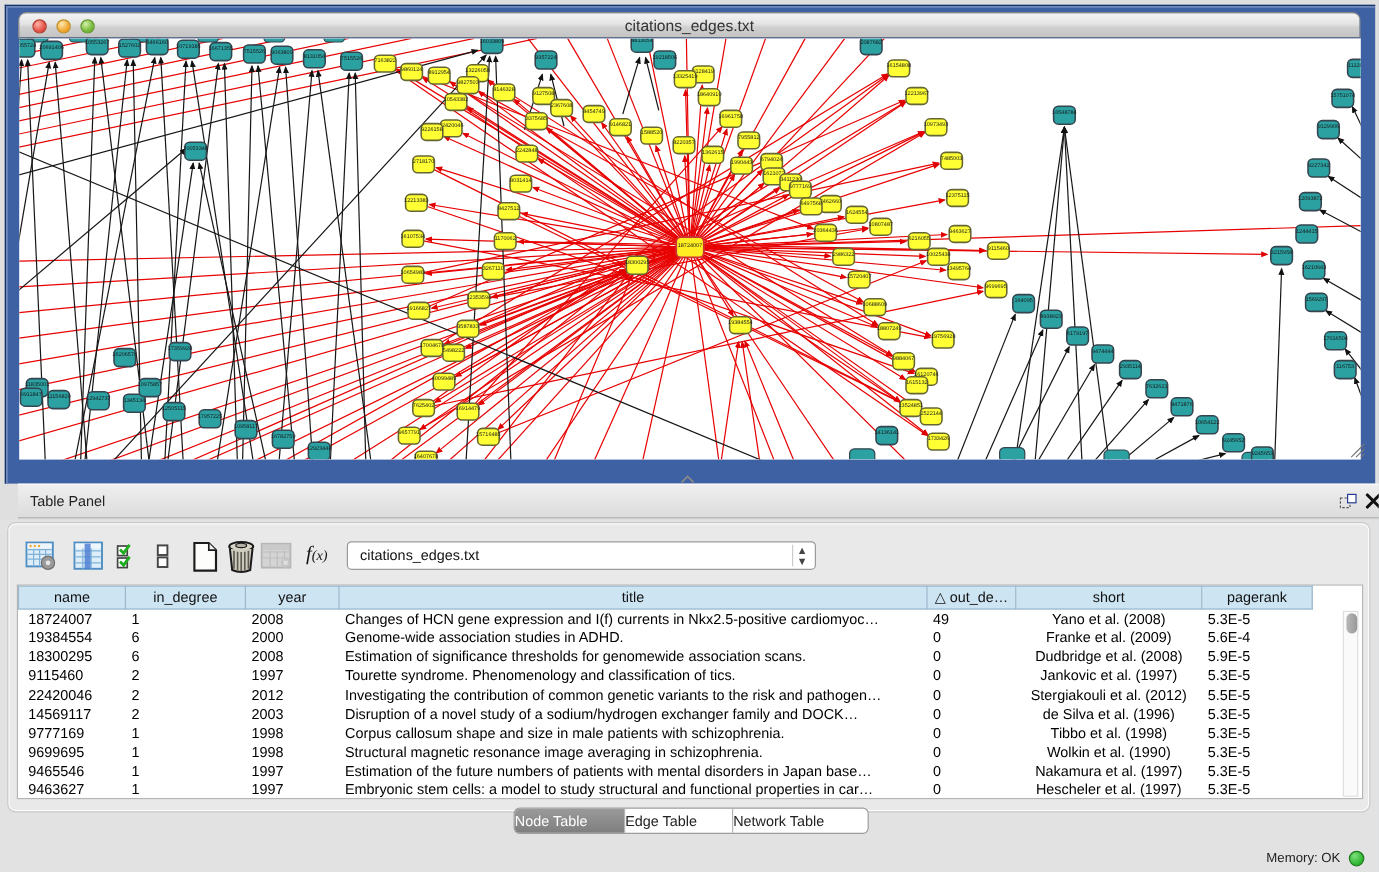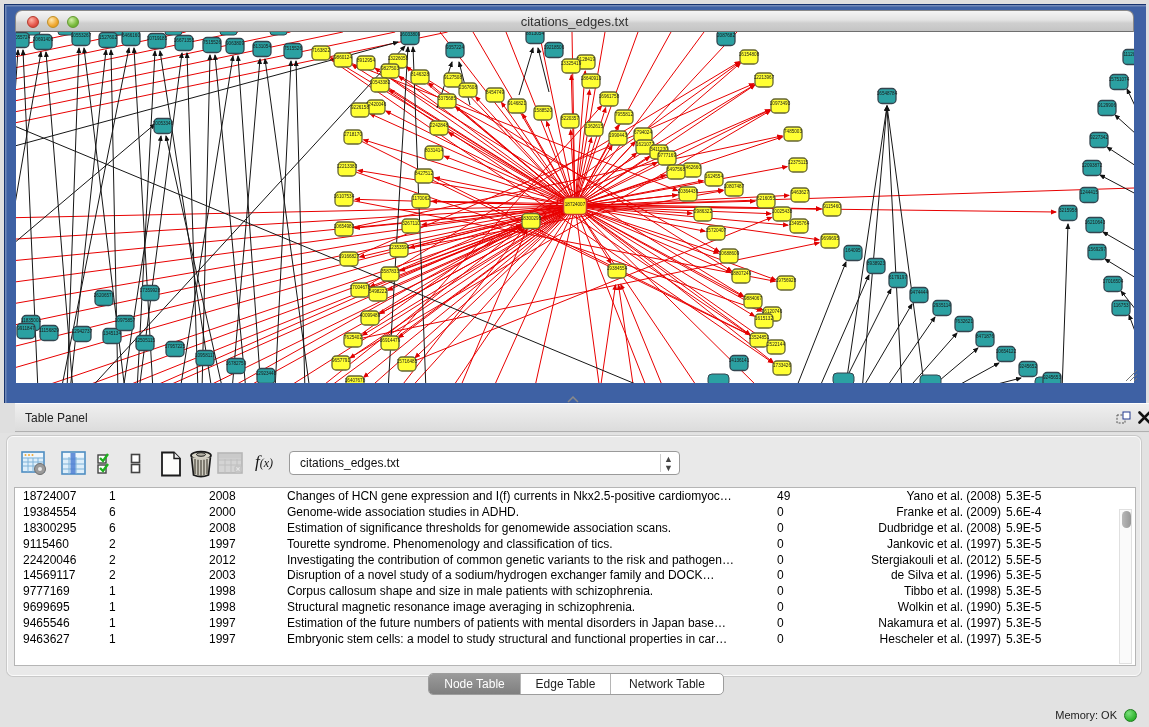--- a/index.html
+++ b/index.html
@@ -24,27 +24,27 @@
 #combo{position:absolute;left:281px;top:14px;width:391px;height:24px;background:#fff;
  border:1px solid #9a9a9a;border-radius:4px;font-size:12px;color:#111;line-height:22px;padding-left:10px}
 #combo .arr{position:absolute;right:3px;top:2px;width:16px;height:18px;border-left:1px solid #ccc;
  text-align:center;font-size:9px;color:#444;line-height:9px;padding-top:1px}
 #tablewrap{position:absolute;left:6px;top:50px;width:1122px;height:179px;background:#fff;border:1px solid #b5b5b5}
 table{border-collapse:collapse;table-layout:fixed;width:1078px;font-size:12px;color:#000}
 th{background:#cde4f2;border:1px solid #9bbtcc;border:1px solid #9bb8cc;font-weight:normal;
  font-size:12px;height:19px;padding:0;color:#111}
 td{height:15.9px;padding:0;white-space:nowrap;overflow:hidden}
 td.c0{padding-left:8px}td.c1{padding-left:5px}td.c2{padding-left:5px}
-td.c3{padding-left:5px}td.c4{padding-left:5px}td.c5{text-align:right}td.c6{padding-left:5px}
+td.c3{padding-left:5px}td.c4{padding-left:5px}td.c5{text-align:center}td.c6{padding-left:5px}
 #vscroll{position:absolute;right:3px;top:21px;width:13px;height:155px;background:#fafafa;border:1px solid #e0e0e0}
 #vthumb{position:absolute;left:1.5px;top:1px;width:9px;height:17px;background:linear-gradient(90deg,#b8b8b8,#989898);border-radius:5px}
 
 #tabs{position:absolute;left:428px;top:673px;width:296px;height:22px;background:#fff;
  border:1px solid #9d9d9d;border-radius:5px;display:flex;font-size:12px;color:#222}
-#tabs div{flex:0 0 auto;text-align:center;line-height:20px}
+#tabs div{flex:0 0 auto;line-height:20px}
 #tabs .sel{background:linear-gradient(#9a9a9a,#7f7f7f);color:#fff;border-radius:4px 0 0 4px}
 #tabs .sep{border-left:1px solid #b5b5b5;flex:0 0 0}
 #mem{position:absolute;right:32px;bottom:6px;font-size:11px;color:#222}
 #memdot{position:absolute;right:12px;bottom:5px;width:13px;height:13px;border-radius:50%;
  background:radial-gradient(circle at 35% 30%,#7ce07c,#2db32d 70%);border:1.5px solid #1c7a1c}
 .icon{position:absolute}
 </style></head><body>
 <div id="stage">
 <div id="frame"></div>
 <div id="titlebar">
@@ -610,20 +610,29 @@
     <colgroup>
               <col style="width:89px">
               <col style="width:100px">
               <col style="width:78px">
               <col style="width:490px">
               <col style="width:74px">
               <col style="width:155px">
               <col style="width:92px">
             </colgroup>
     <tbody>
+              <tr>
+                <th>name</th>
+                <th>in_degree</th>
+                <th>year</th>
+                <th>title</th>
+                <th>△ out_de…</th>
+                <th>short</th>
+                <th>pagerank</th>
+              </tr>
 <tr>
                 <td class="c0">18724007</td>
                 <td class="c1">1</td>
                 <td class="c2">2008</td>
                 <td class="c3">Changes of HCN gene expression and I(f) currents in Nkx2.5-positive cardiomyoc…</td>
                 <td class="c4">49</td>
                 <td class="c5">Yano et al. (2008)</td>
                 <td class="c6">5.3E-5</td>
               </tr>
 <tr>

